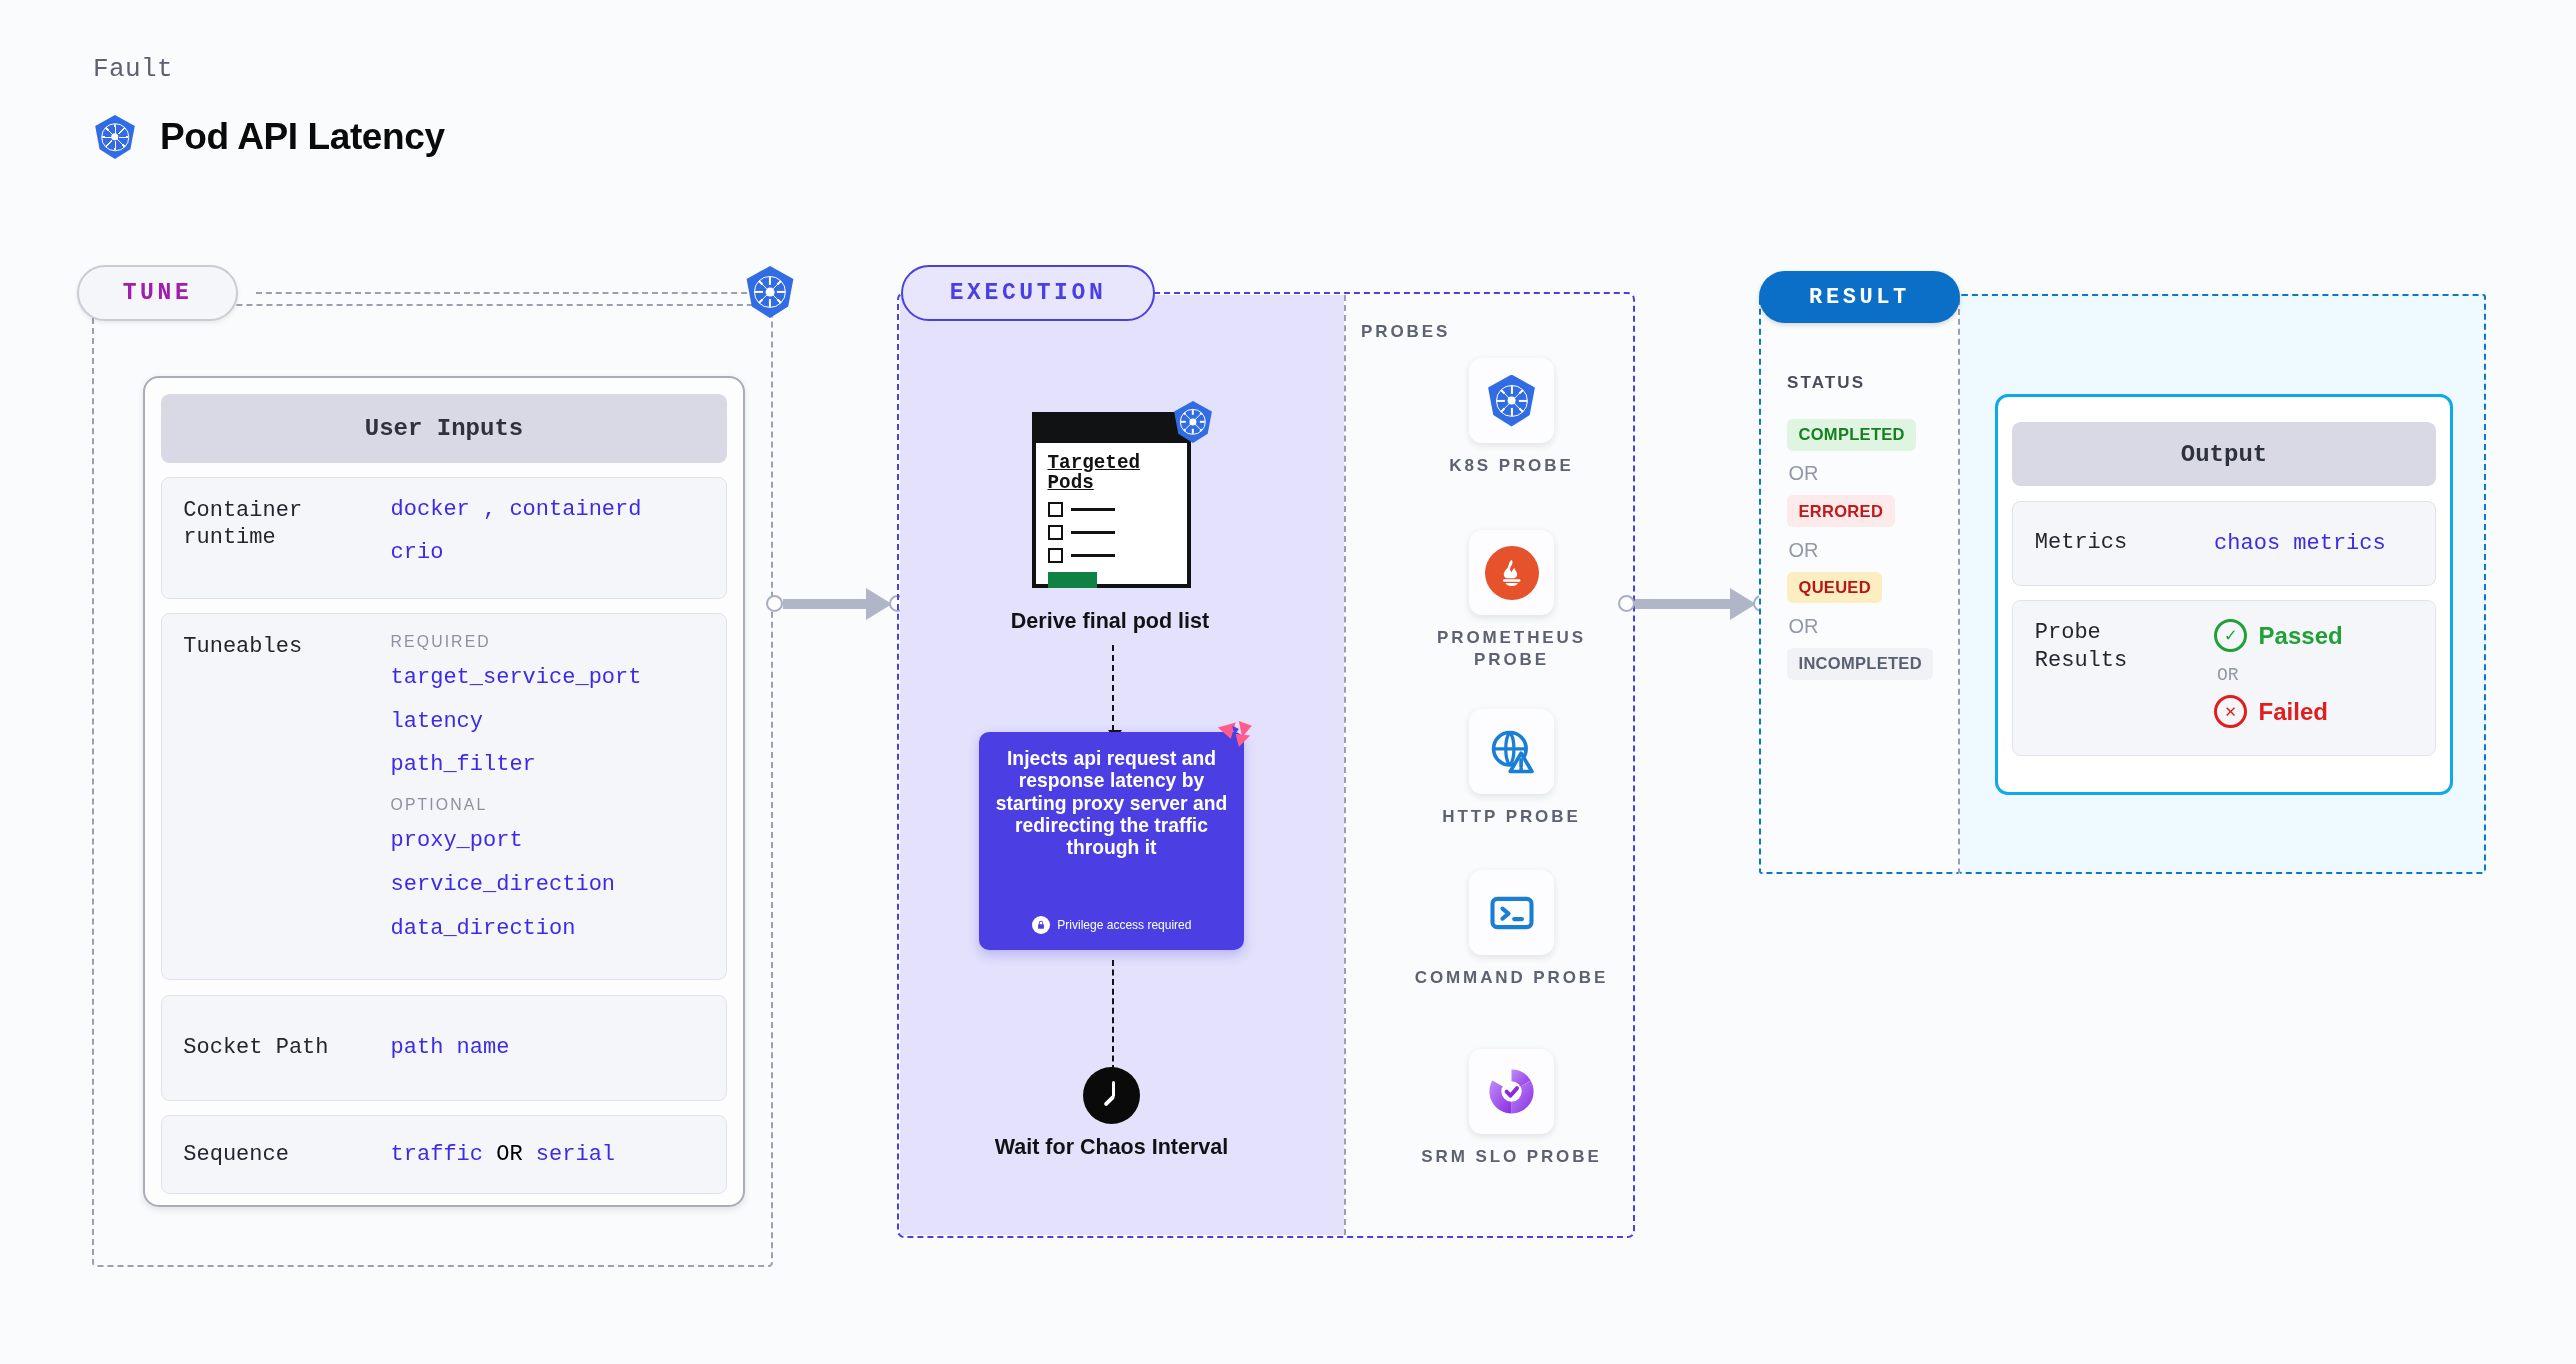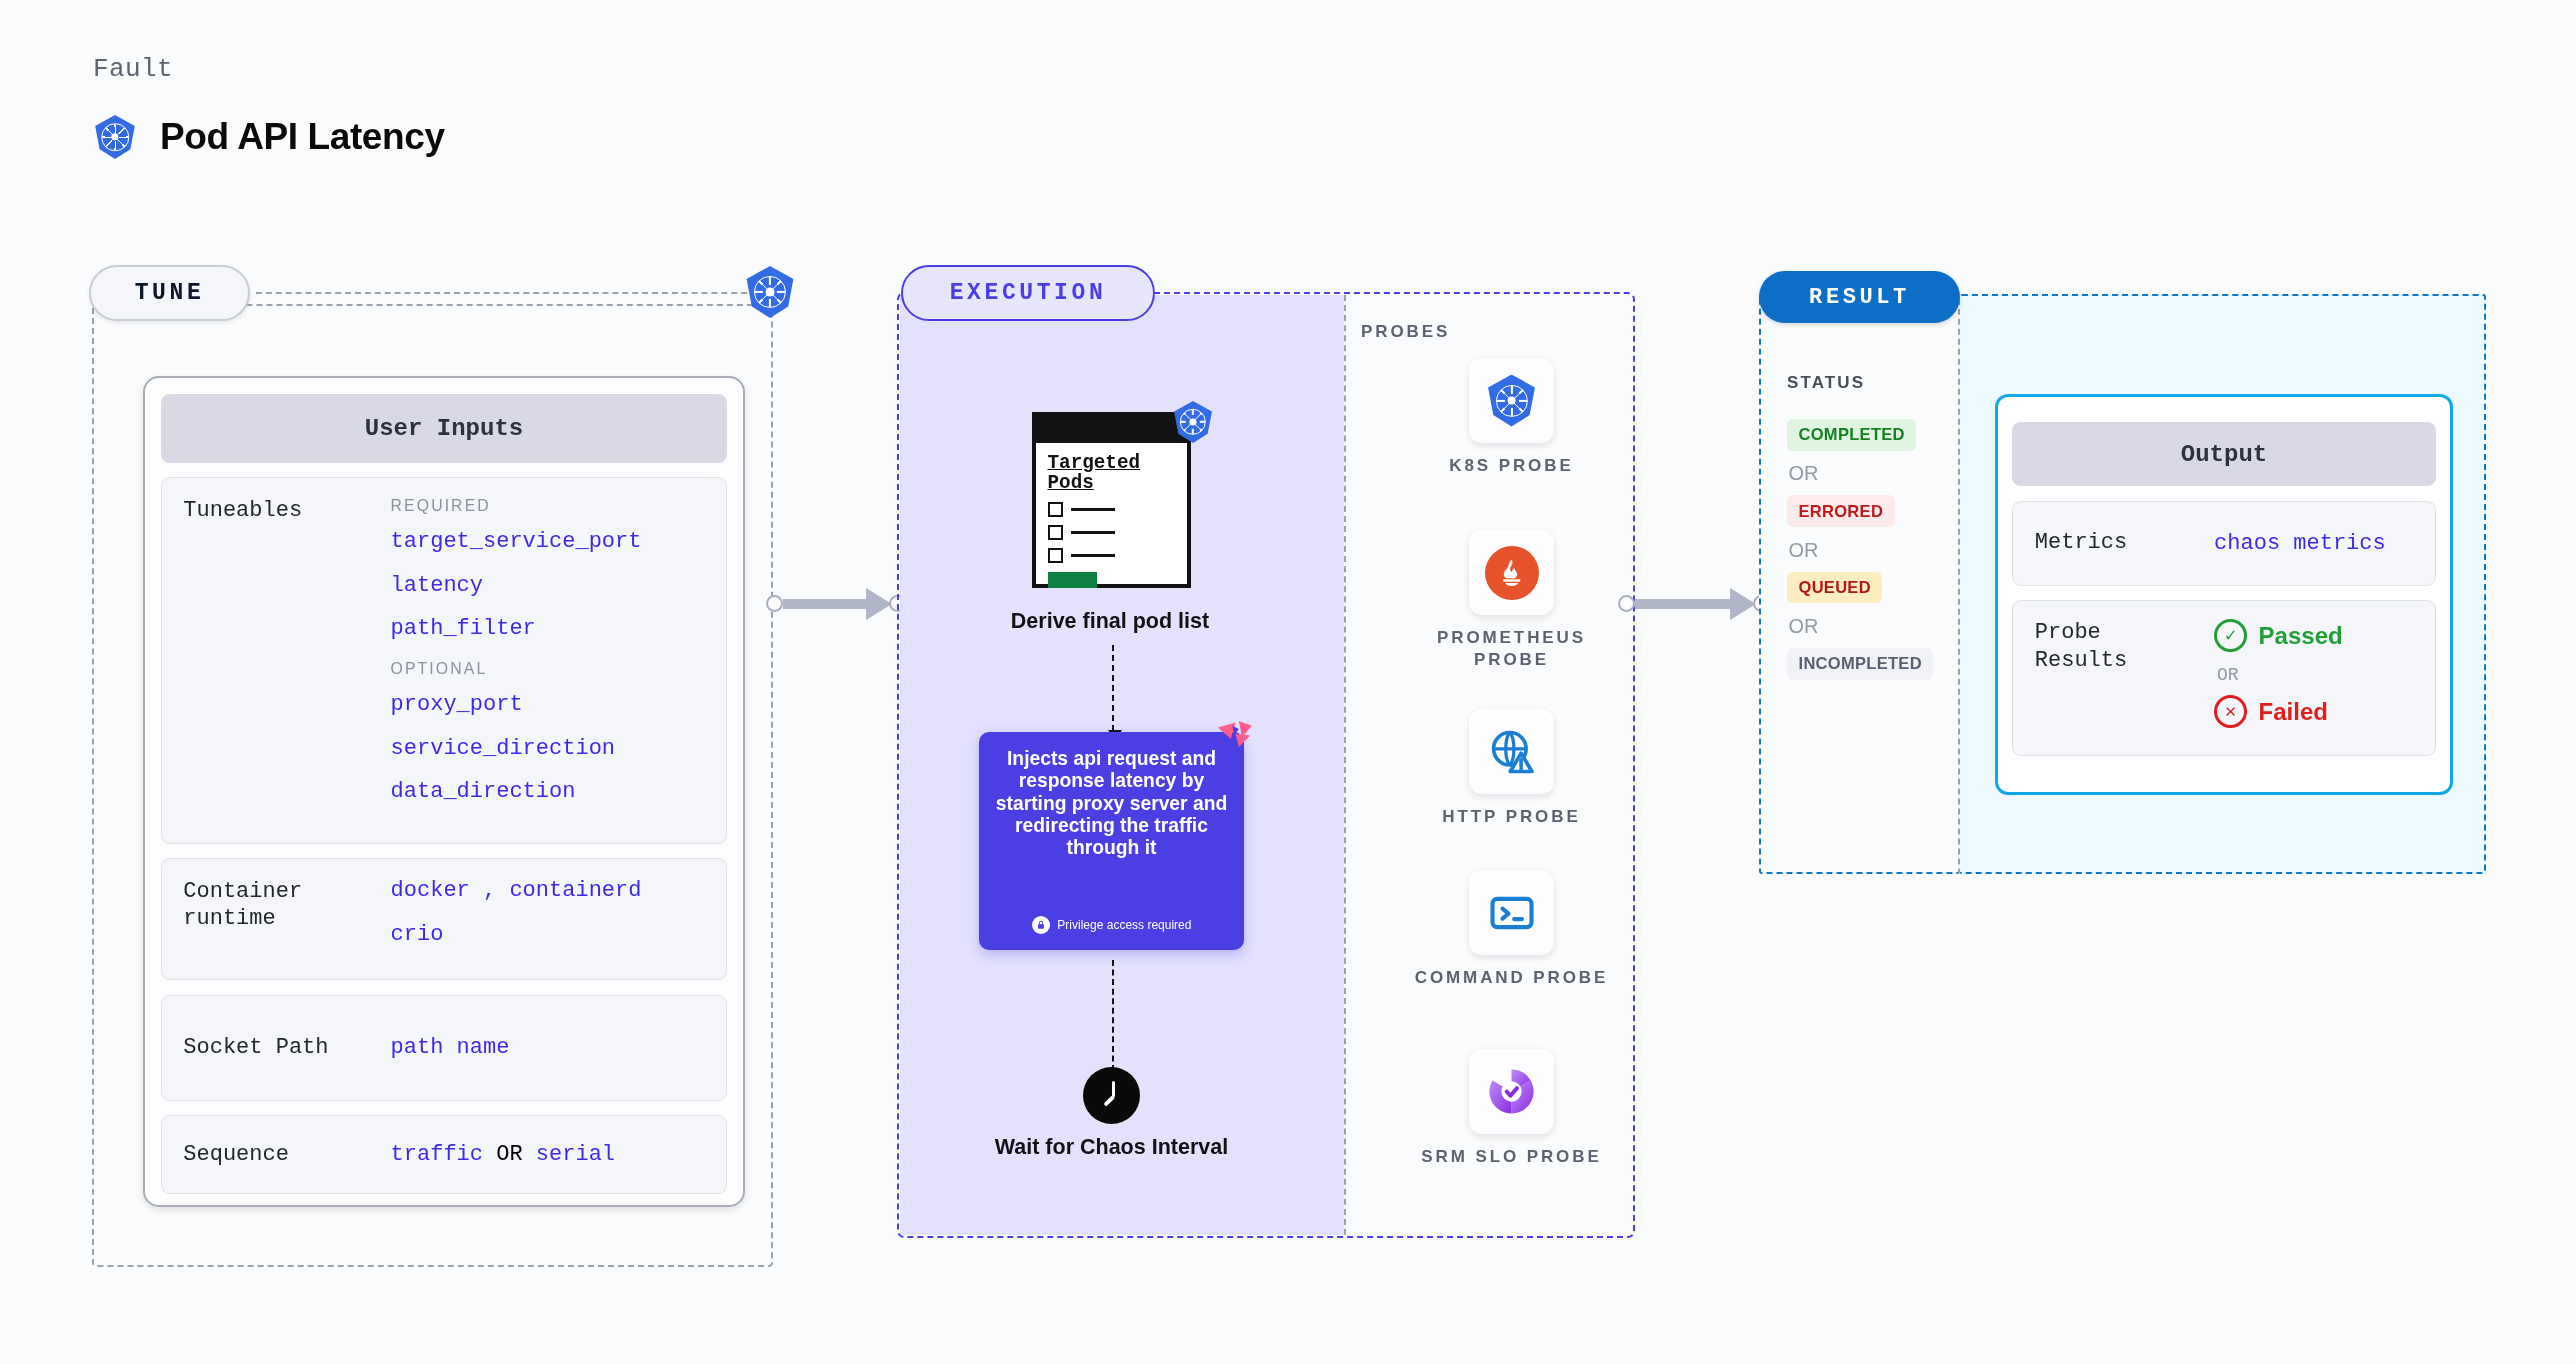--- a/index.html
+++ b/index.html
@@ -56,23 +56,23 @@
     width: 681px; height: 963px;
     border: 2.1px dashed #9aa0ac; border-radius: 4.3px;
     background: transparent;
   }
   .stage-pill {
     position: absolute; display: flex; align-items: center; justify-content: center;
     font-family: "Liberation Mono", monospace;
     font-weight: 700; letter-spacing: 3.6px;
   }
   #tune-pill {
-    left: 89px; top: 265px; width: 161px; height: 56px;
+    left: 77px; top: 265px; width: 161px; height: 56px;
     background: #f5f6f9; border: 2.1px solid #c9ccd4; border-radius: 28px;
-    color: #0f172a; font-size: 23px;
+    color: #a21caf; font-size: 23px;
     box-shadow: 0 2.1px 4.3px rgba(0,0,0,.08);
     z-index: 5;
   }
   #tune-dash {
     position: absolute; left: 256px; top: 292px; width: 501px; height: 0;
     border-top: 2.9px dashed #9aa0ac;
   }
   #tune-k8s { position: absolute; left: 744px; top: 266px; width: 52px; height: 52px; z-index: 6; }
 
   .white-card {
@@ -281,43 +281,43 @@
   </div>
 
   <div id="tune-panel"></div>
   <div id="tune-dash"></div>
   <div id="tune-pill" class="stage-pill">TUNE</div>
   <div id="tune-k8s" class="k8s"></div>
 
   <div id="user-inputs-card" class="white-card">
     <div class="card-header">User Inputs</div>
 
+    <div class="sub-box" style="height:122px;">
+      <div class="sub-label">Container runtime</div>
+      <div class="sub-values">
+        <span style="white-space:nowrap;">
+          <span style="color:#3b2ae8;">docker</span>
+          <span style="color:#3b2ae8;">,</span>
+          <span style="color:#3b2ae8;">containerd</span>
+        </span>
+        <span class="kv" style="margin-top:18.6px;margin-bottom:0;">crio</span>
+      </div>
+    </div>
+
     <div class="sub-box" style="height:367px;">
       <div class="sub-label">Tuneables</div>
       <div class="sub-values">
         <span class="req-tag">REQUIRED</span>
         <span class="kv">target_service_port</span>
         <span class="kv">latency</span>
         <span class="kv">path_filter</span>
         <span class="req-tag spaced">OPTIONAL</span>
         <span class="kv">proxy_port</span>
         <span class="kv">service_direction</span>
         <span class="kv">data_direction</span>
-      </div>
-    </div>
-
-    <div class="sub-box" style="height:122px;">
-      <div class="sub-label">Container runtime</div>
-      <div class="sub-values">
-        <span style="white-space:nowrap;">
-          <span style="color:#3b2ae8;">docker</span>
-          <span style="color:#3b2ae8;">,</span>
-          <span style="color:#3b2ae8;">containerd</span>
-        </span>
-        <span class="kv" style="margin-top:18.6px;margin-bottom:0;">crio</span>
       </div>
     </div>
 
     <div class="sub-box" style="height:106px;align-items:center;">
       <div class="sub-label">Socket Path</div>
       <div class="sub-values">
         <span class="kv" style="margin-bottom:0;">path name</span>
       </div>
     </div>
 

